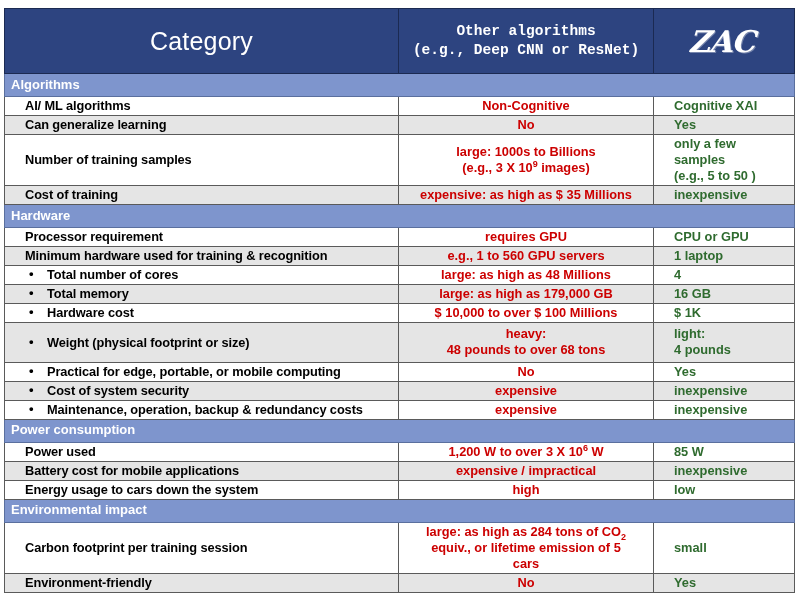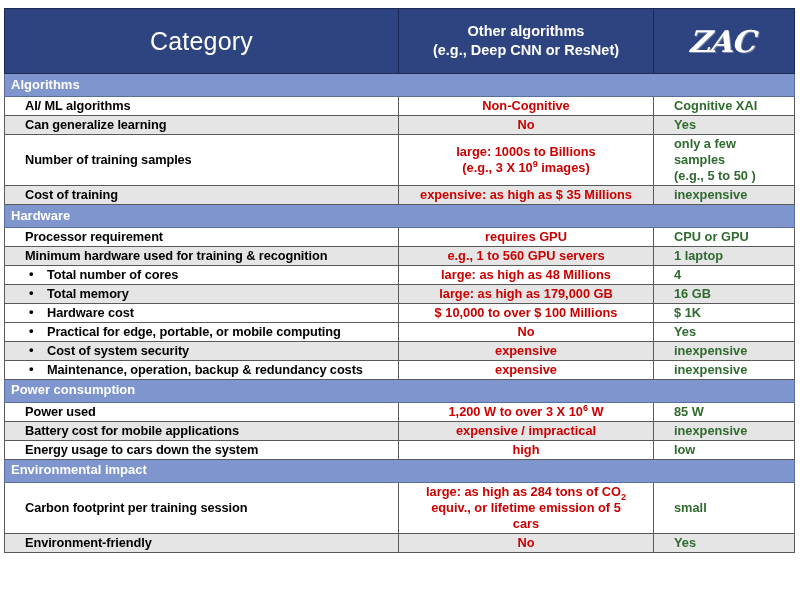--- a/index.html
+++ b/index.html
@@ -48,20 +48,21 @@
   }
   .hdr-cat {
     font-size: 25px;
     font-weight: normal;
     letter-spacing: .2px;
   }
   .hdr-oth {
     font-size: 14.5px;
     font-weight: bold;
     line-height: 1.28;
+    font-family: Liberation Mono, monospace;
   }
   .zac-logo {
     font-family: "DejaVu Serif", serif;
     font-size: 30px;
     font-weight: bold;
     font-style: italic;
     letter-spacing: -1px;
     transform: skewX(-6deg);
     display: inline-block;
     text-shadow: 1px 1px 0 rgba(255,255,255,.35);
@@ -217,20 +218,33 @@
       </tr>
 
       <tr class="row">
         <td class="cat">
             <span class="bullet-wrap">Hardware cost</span>
           </td>
         <td class="oth">$ 10,000     to over     $ 100  Millions</td>
         <td class="zac">$  1K</td>
       </tr>
 
+      <tr class="row alt" style="height:40px">
+        <td class="cat">
+            <span class="bullet-wrap">Weight (physical footprint or size)</span>
+          </td>
+        <td class="oth">
+          <span class="ln">heavy:</span>
+          <span class="ln">48   pounds      to over      68   tons</span>
+        </td>
+        <td class="zac">
+          <span class="ln">light:</span>
+          <span class="ln">4   pounds</span>
+        </td>
+      </tr>
 
       <tr class="row">
         <td class="cat">
             <span class="bullet-wrap">Practical for edge, portable, or mobile computing</span>
           </td>
         <td class="oth">No</td>
         <td class="zac">Yes</td>
       </tr>
 
       <tr class="row alt">

